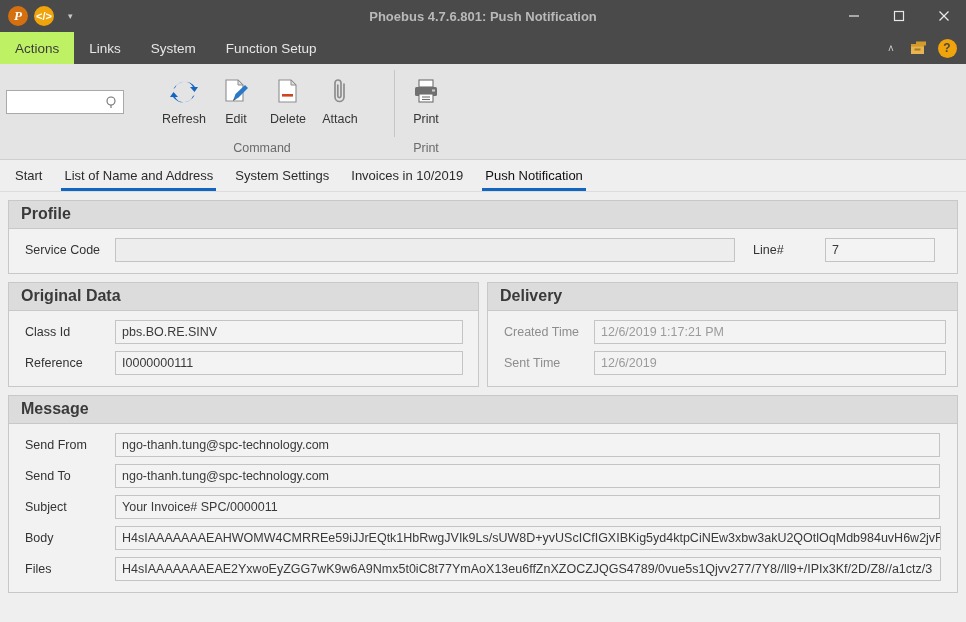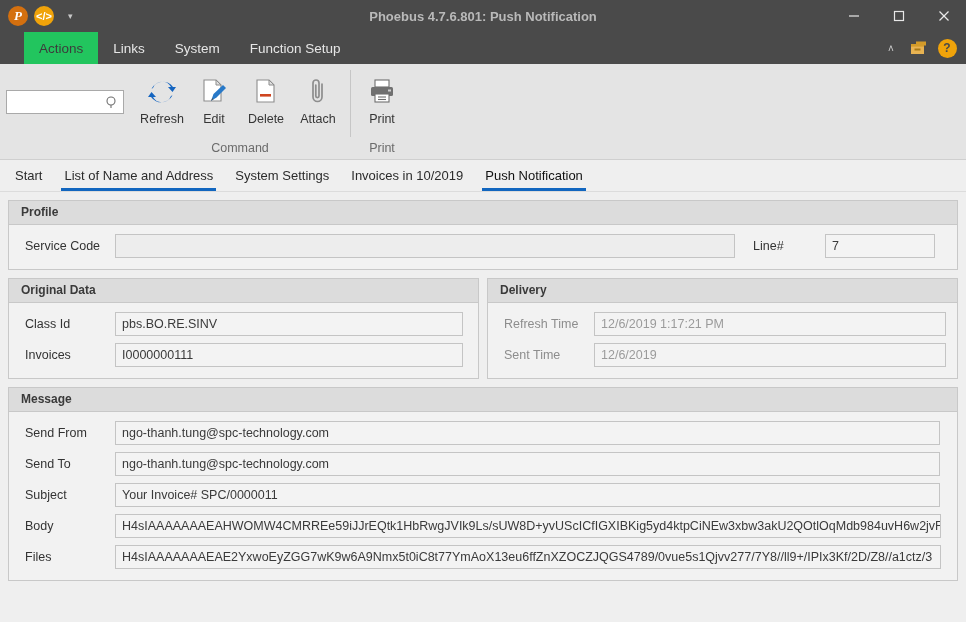--- a/index.html
+++ b/index.html
@@ -84,23 +84,22 @@
     align-items: stretch;
   }
   .menu-tab {
     display: flex; align-items: center;
     padding: 0 15px;
     color: #e6e6e6;
     font-size: 13.5px;
     cursor: pointer;
   }
   .menu-tab.active {
-    background: #22c55e;
+    background: #bef264;
     color: #3c3c3c;
-    margin-left: 24px;
   }
   .menu-right {
     position: absolute;
     right: 0; top: 0;
     height: 32px;
     display: flex;
     align-items: center;
     gap: 6px;
     padding-right: 8px;
   }
@@ -118,20 +117,21 @@
     display: flex; align-items: center; justify-content: center;
   }
 
   
   .ribbon {
     height: 96px;
     background: #e4e4e4;
     display: flex;
     align-items: stretch;
     border-bottom: 1px solid #cfcfcf;
+    gap: 22px;
   }
   .ribbon-group {
     display: flex;
     flex-direction: column;
     justify-content: space-between;
     padding: 0;
     position: relative;
   }
   .ribbon-group + .ribbon-group::before {
     content: "";
@@ -230,21 +230,21 @@
     height: calc(622px - 32px - 32px - 96px - 32px);
   }
   .panel {
     border: 1px solid #c8c8c8;
     background: #f2f2f2;
     margin-bottom: 8px;
   }
   .panel-head {
     background: #dcdcdc;
     border-bottom: 1px solid #c8c8c8;
-    font-size: 12px;
+    font-size: 16px;
     font-weight: bold;
     color: #3a3a3a;
     padding: 4px 10px 5px 12px;
   }
   .panel-body {
     padding: 9px 10px 11px 10px;
   }
   .row {
     display: flex;
     align-items: center;
@@ -457,31 +457,31 @@
   <div class="cols">
 
     <div class="panel">
       <div class="panel-head">Original Data</div>
       <div class="panel-body">
         <div class="row">
           <div class="fld-label" style="width:96px">Class Id</div>
           <div class="input" style="width:348px">pbs.BO.RE.SINV</div>
         </div>
         <div class="row">
-          <div class="fld-label" style="width:96px">Invoices</div>
+          <div class="fld-label" style="width:96px">Reference</div>
           <div class="input" style="width:348px">I0000000111</div>
         </div>
       </div>
     </div>
 
     <div class="panel">
       <div class="panel-head">Delivery</div>
       <div class="panel-body">
         <div class="row">
-          <div class="fld-label dim" style="width:96px">Refresh Time</div>
+          <div class="fld-label dim" style="width:96px">Created Time</div>
           <div class="input dim" style="width:352px">12/6/2019 1:17:21 PM</div>
         </div>
         <div class="row">
           <div class="fld-label dim" style="width:96px">Sent Time</div>
           <div class="input dim" style="width:352px">12/6/2019</div>
         </div>
       </div>
     </div>
   </div>
 

